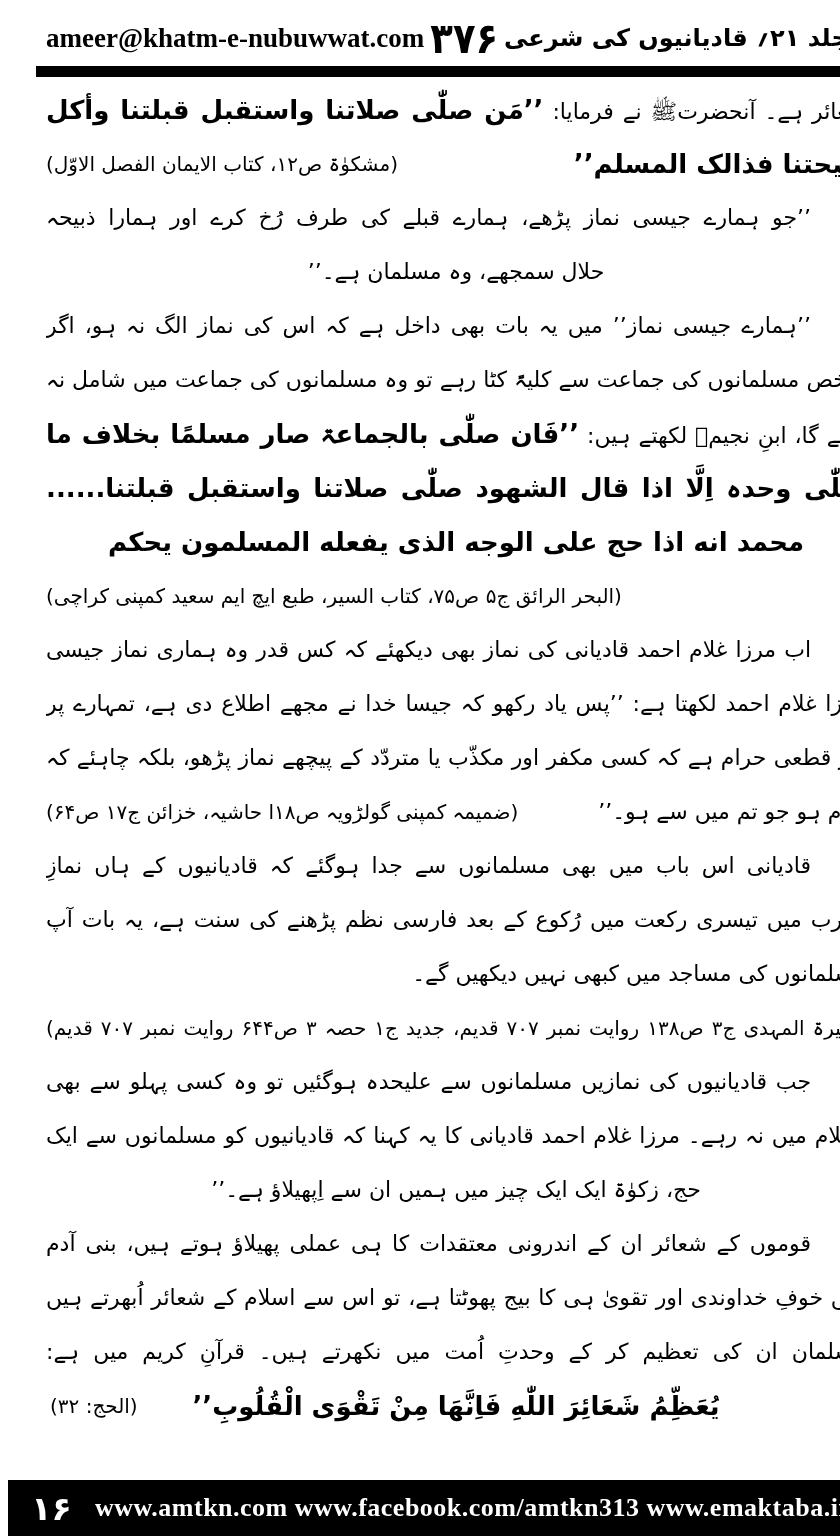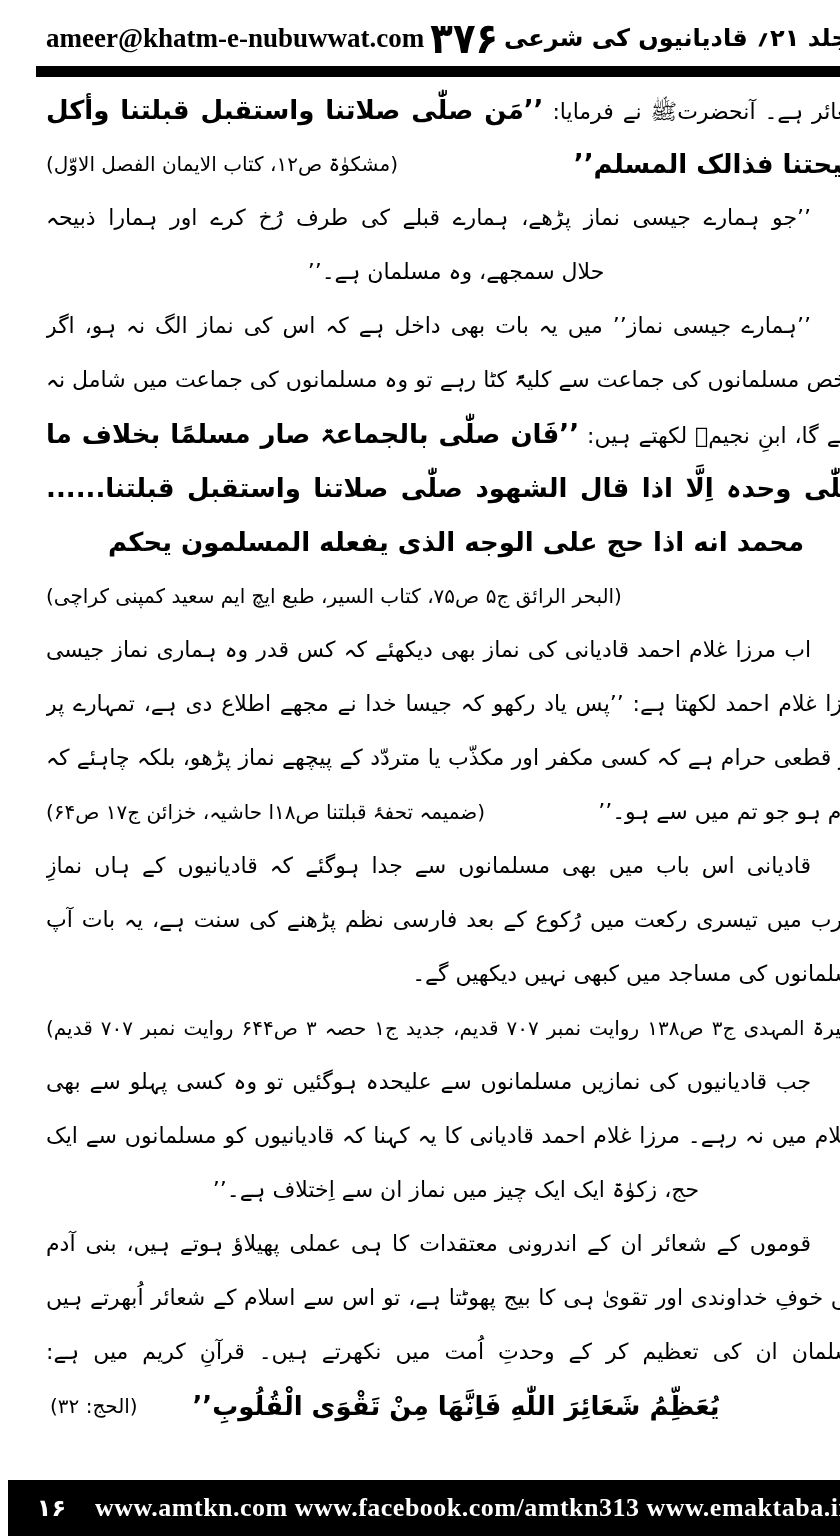--- a/index.html
+++ b/index.html
@@ -49,21 +49,21 @@
   .rel{position:relative;}
   .abs-left{position:absolute;left:4px;top:0;}
   
   .footer{
     position:absolute;left:0;right:0;bottom:4px;height:56px;
     display:flex;align-items:stretch;
   }
   .page-box{
     width:90px;background:#000;color:#fff;
     display:flex;align-items:center;justify-content:center;
-    font-size:24px;font-weight:bold;margin-left:8px;
+    font-size:33px;font-weight:bold;margin-left:8px;
   }
   .footer-main{flex:1;display:flex;flex-direction:row;margin-left:0;}
   .rules{padding-top:0;}
   .rule{height:4px;background:#000;margin-bottom:3px;}
   .url-bar{
     flex:1;background:#000;color:#fff;
     display:flex;align-items:center;justify-content:center;
     font-family:"Liberation Serif",serif;font-weight:bold;font-size:26px;
     white-space:nowrap;letter-spacing:0.5px;
   }
@@ -130,21 +130,21 @@
     <div class="line">
       <span class="ur">مرزا غلام احمد لکھتا ہے: ’’پس یاد رکھو کہ جیسا خدا نے مجھے اطلاع دی ہے، تمہارے پر حرام ہے</span>
     </div>
 
     <div class="line">
       <span class="ur">اور قطعی حرام ہے کہ کسی مکفر اور مکذّب یا متردّد کے پیچھے نماز پڑھو، بلکہ چاہئے کہ تمہارا وہی</span>
     </div>
 
     <div class="line between">
       <span class="ur">اِمام ہو جو تم میں سے ہو۔’’</span>
-      <span class="ref">(ضمیمہ تحفۂ قبلتنا ص۱۸ا حاشیہ، خزائن ج۱۷ ص۶۴)</span>
+      <span class="ref">(ضمیمہ کمپنی گولڑویہ ص۱۸ا حاشیہ، خزائن ج۱۷ ص۶۴)</span>
     </div>
 
     <div class="line indent">
       <span class="ur">قادیانی اس باب میں بھی مسلمانوں سے جدا ہوگئے کہ قادیانیوں کے ہاں نمازِ</span>
     </div>
 
     <div class="line">
       <span class="ur">مغرب میں تیسری رکعت میں رُکوع کے بعد فارسی نظم پڑھنے کی سنت ہے، یہ بات آپ</span>
     </div>
 
@@ -159,21 +159,21 @@
     <div class="line indent">
       <span class="ur">جب قادیانیوں کی نمازیں مسلمانوں سے علیحدہ ہوگئیں تو وہ کسی پہلو سے بھی حوزہ</span>
     </div>
 
     <div class="line">
       <span class="ur">اسلام میں نہ رہے۔ مرزا غلام احمد قادیانی کا یہ کہنا کہ قادیانیوں کو مسلمانوں سے ایک ایک</span>
     </div>
 
 
     <div class="line center">
-      <span class="ur">حج، زکوٰۃ ایک ایک چیز میں نماز ان سے اِختلاف ہے۔’’</span>
+      <span class="ur">حج، زکوٰۃ ایک ایک چیز میں ہمیں ان سے اِپھیلاؤ ہے۔’’</span>
     </div>
 
     <div class="line indent">
       <span class="ur">قوموں کے شعائر ان کے اندرونی معتقدات کا ہی عملی پھیلاؤ ہوتے ہیں، بنی آدم</span>
     </div>
 
     <div class="line">
       <span class="ur">میں خوفِ خداوندی اور تقویٰ ہی کا بیج پھوٹتا ہے، تو اس سے اسلام کے شعائر اُبھرتے ہیں اور</span>
     </div>
 

